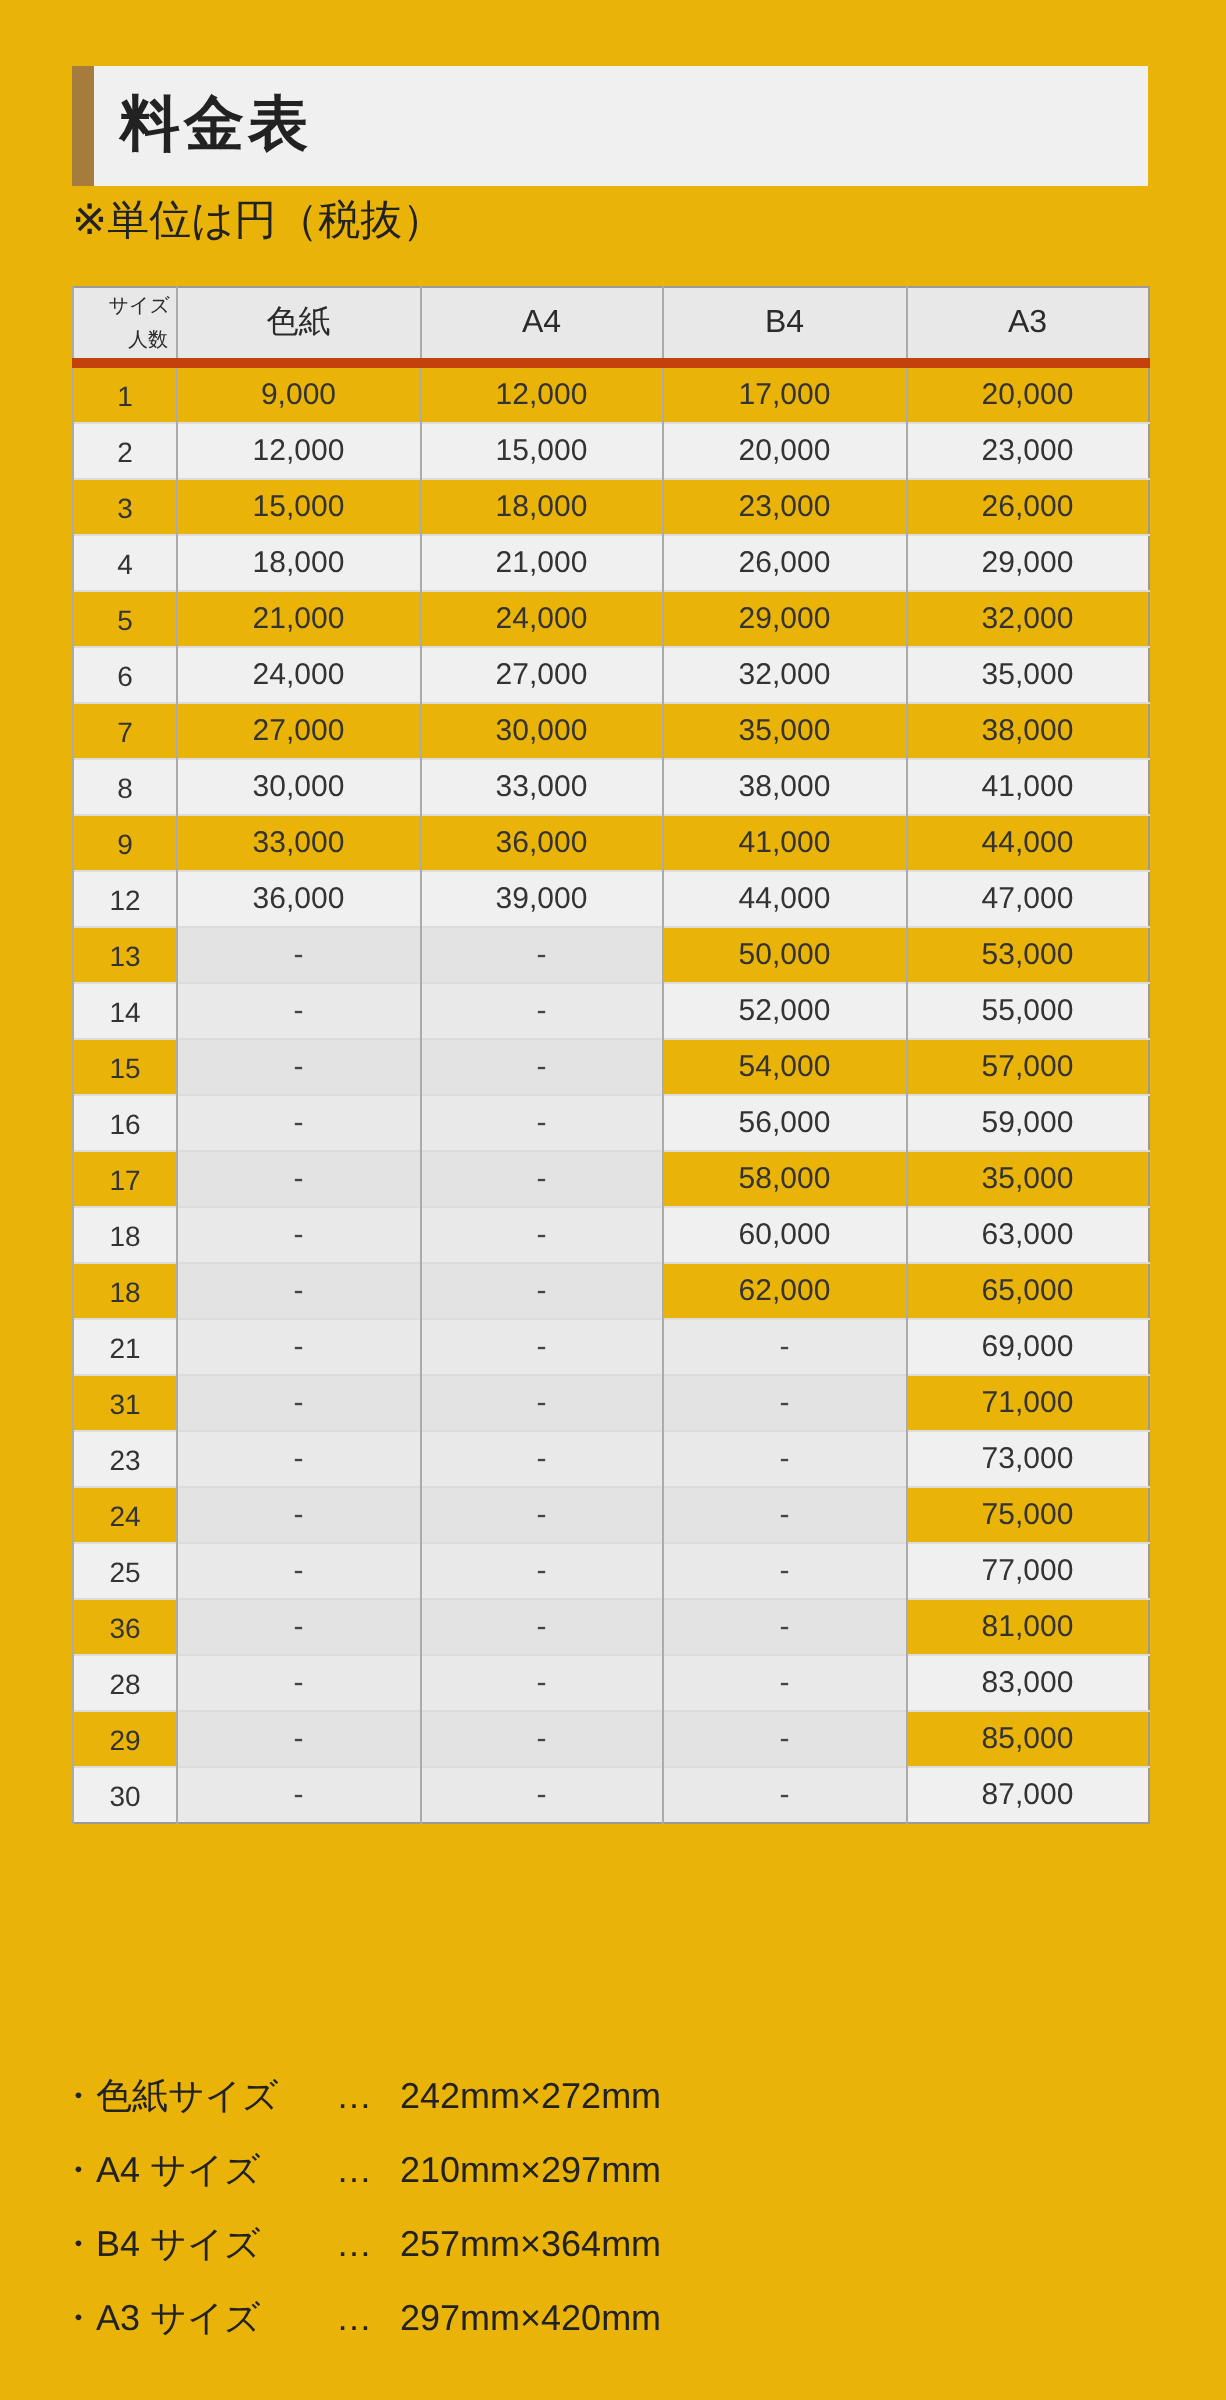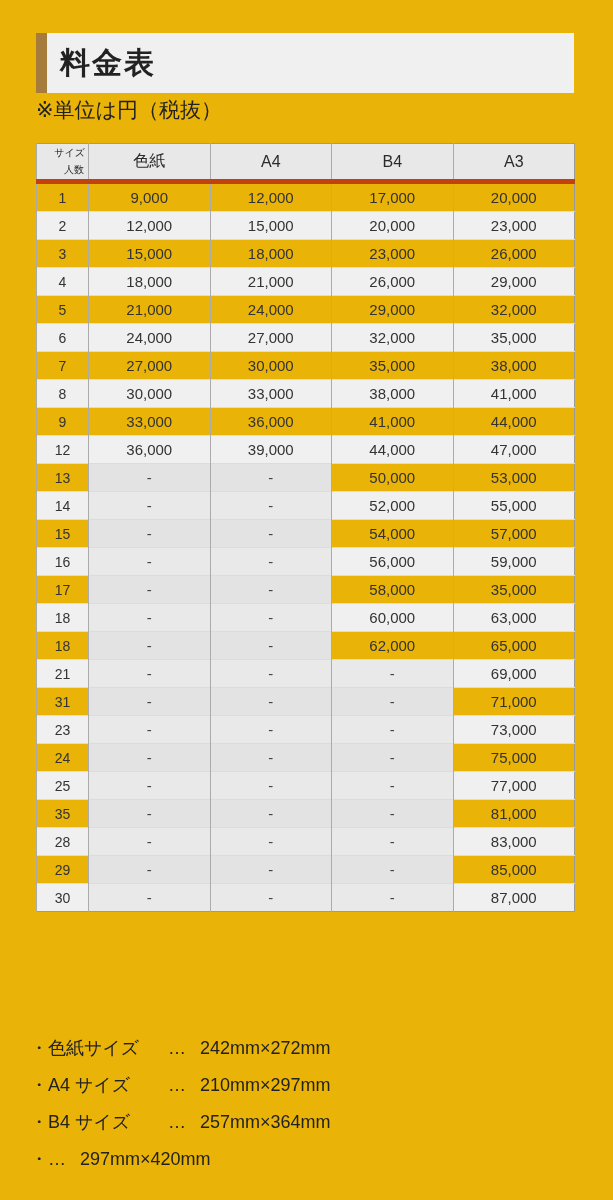--- a/index.html
+++ b/index.html
@@ -299,21 +299,21 @@
           <td>75,000</td>
         </tr>
         <tr>
           <td class="num">25</td>
           <td class="na">-</td>
           <td class="na">-</td>
           <td class="na">-</td>
           <td>77,000</td>
         </tr>
         <tr>
-          <td class="num">35</td>
+          <td class="num">36</td>
           <td class="na">-</td>
           <td class="na">-</td>
           <td class="na">-</td>
           <td>81,000</td>
         </tr>
         <tr>
           <td class="num">28</td>
           <td class="na">-</td>
           <td class="na">-</td>
           <td class="na">-</td>
@@ -350,18 +350,19 @@
         <span class="size">210mm×297mm</span>
       </li>
       <li>
         <span class="bullet">・</span>
         <span class="label">B4 サイズ</span>
         <span class="dots">…</span>
         <span class="size">257mm×364mm</span>
       </li>
       <li>
         <span class="bullet">・</span>
+        <span class="label">A3 サイズ</span>
         <span class="dots">…</span>
         <span class="size">297mm×420mm</span>
       </li>
     </ul>
 
 </div>
 
 </body></html>

